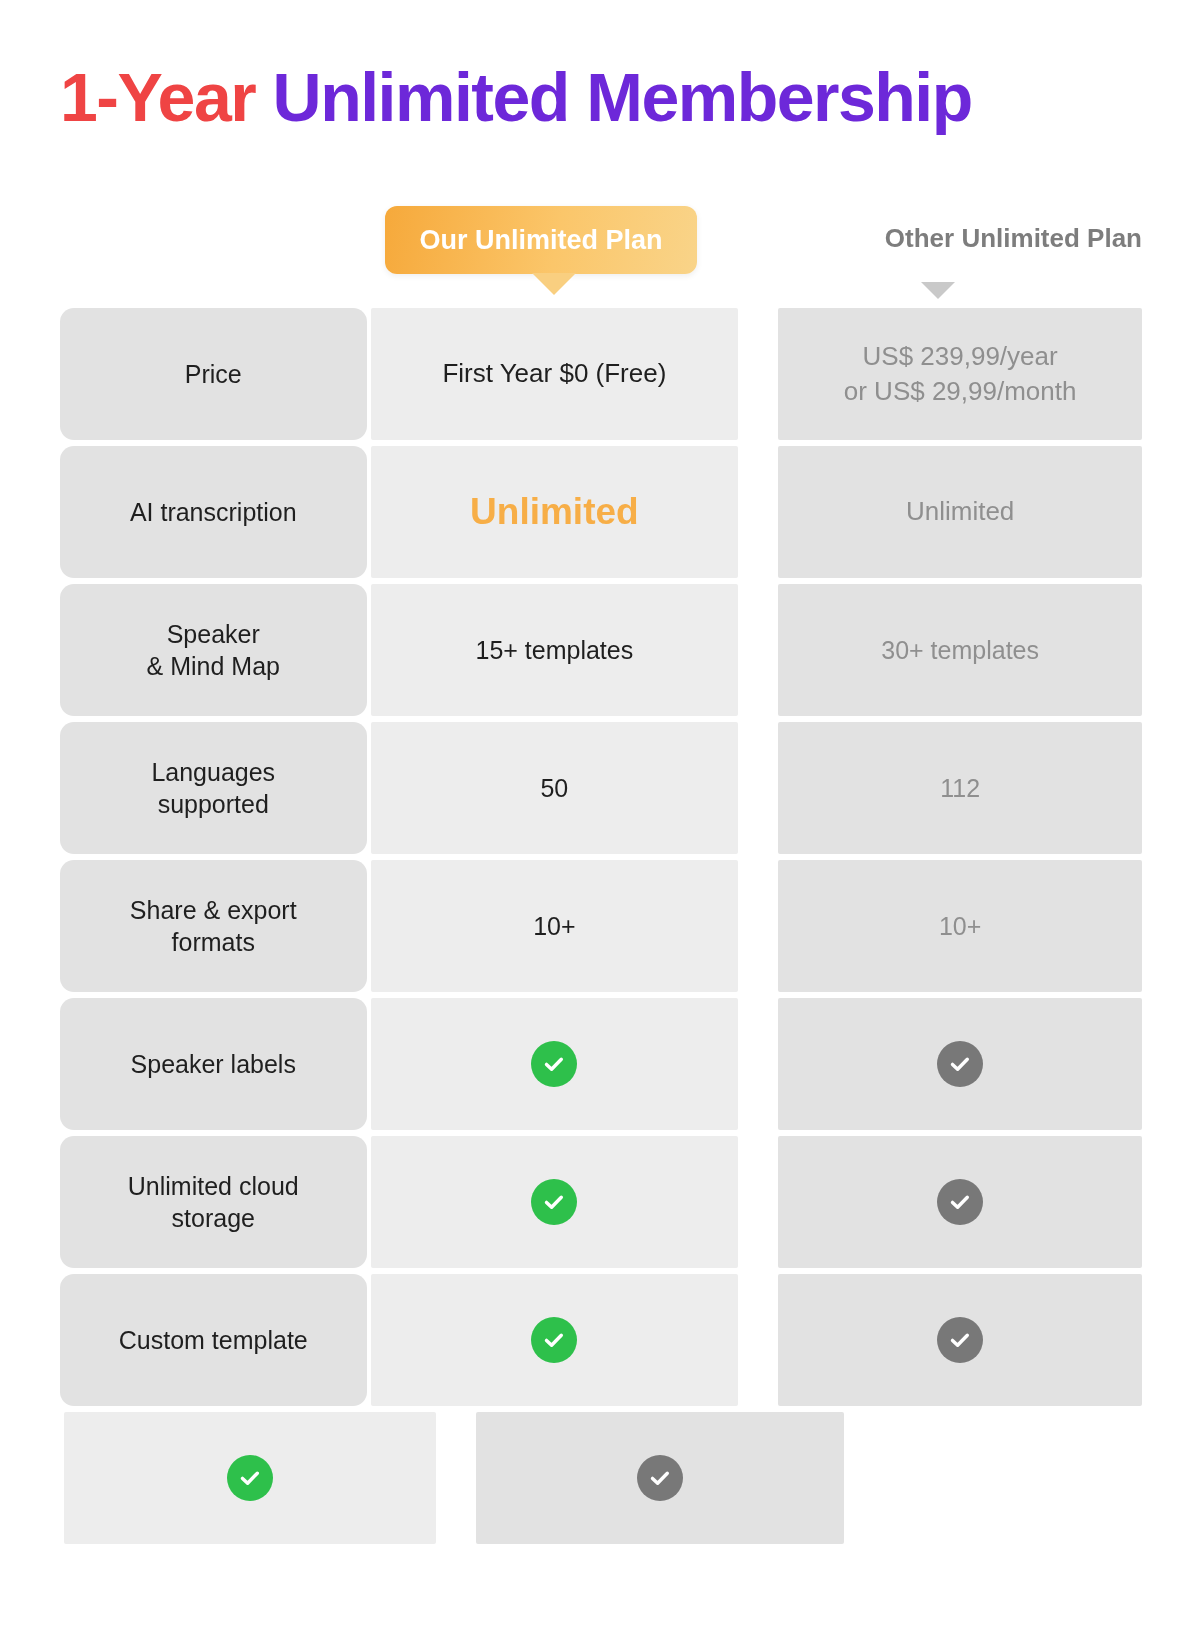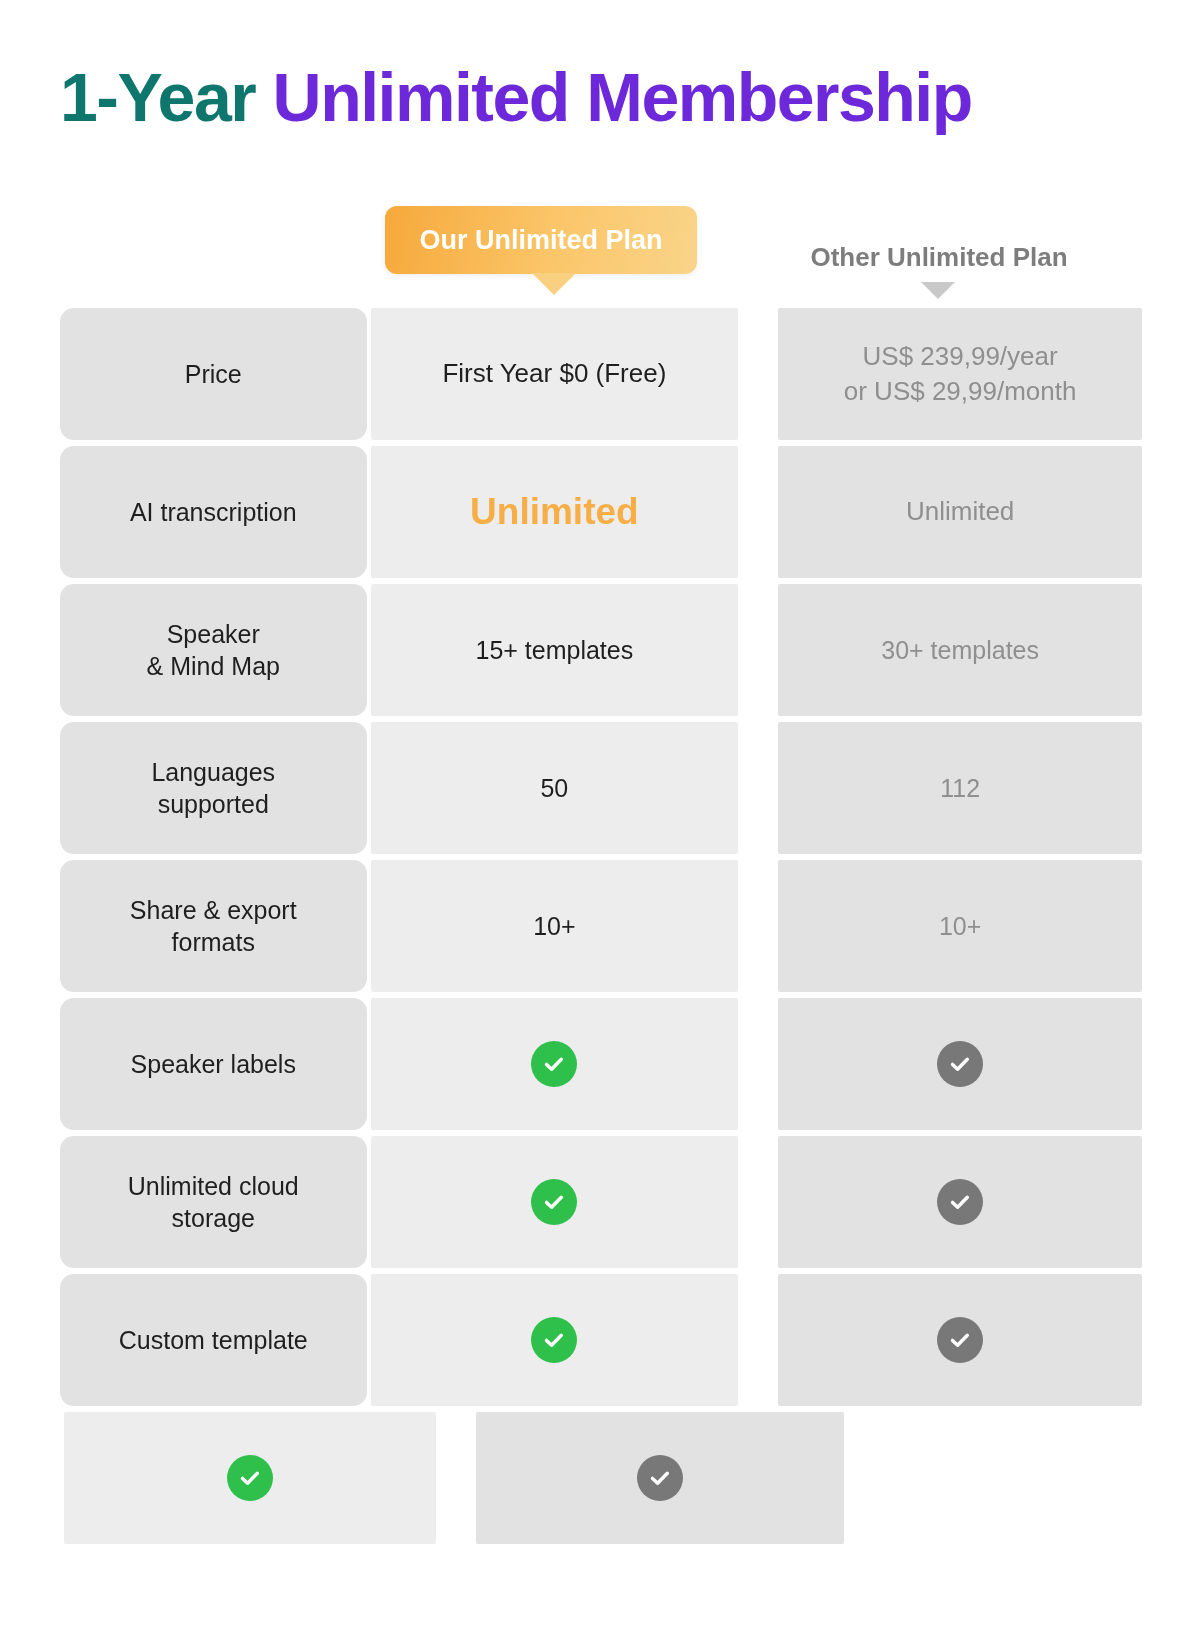--- a/index.html
+++ b/index.html
@@ -25,21 +25,21 @@
   .title {
     position: absolute;
     left: 60px;
     top: 58px;
     font-size: 68px;
     font-weight: 700;
     letter-spacing: -1.5px;
     white-space: nowrap;
   }
   .title .muted {
-    color: #0f766e;
+    color: #ef4444;
   }
   .title .strong {
     color: #6d28d9;
   }
 
   
   .col-headers {
     position: absolute;
     left: 60px;
     top: 206px;
@@ -70,23 +70,23 @@
     top: 67px;
     width: 0;
     height: 0;
     border-left: 22px solid transparent;
     border-right: 22px solid transparent;
     border-top: 22px solid #f9cf80;
   }
   .other-header {
     position: absolute;
     left: 676px;
-    top: 36px;
+    top: 17px;
     width: 406px;
-    text-align: center;
+    text-align: right;
     color: #7d7d7d;
     font-size: 26px;
     font-weight: 700;
   }
   .other-arrow {
     position: absolute;
     left: 861px;
     top: 76px;
     width: 0;
     height: 0;

